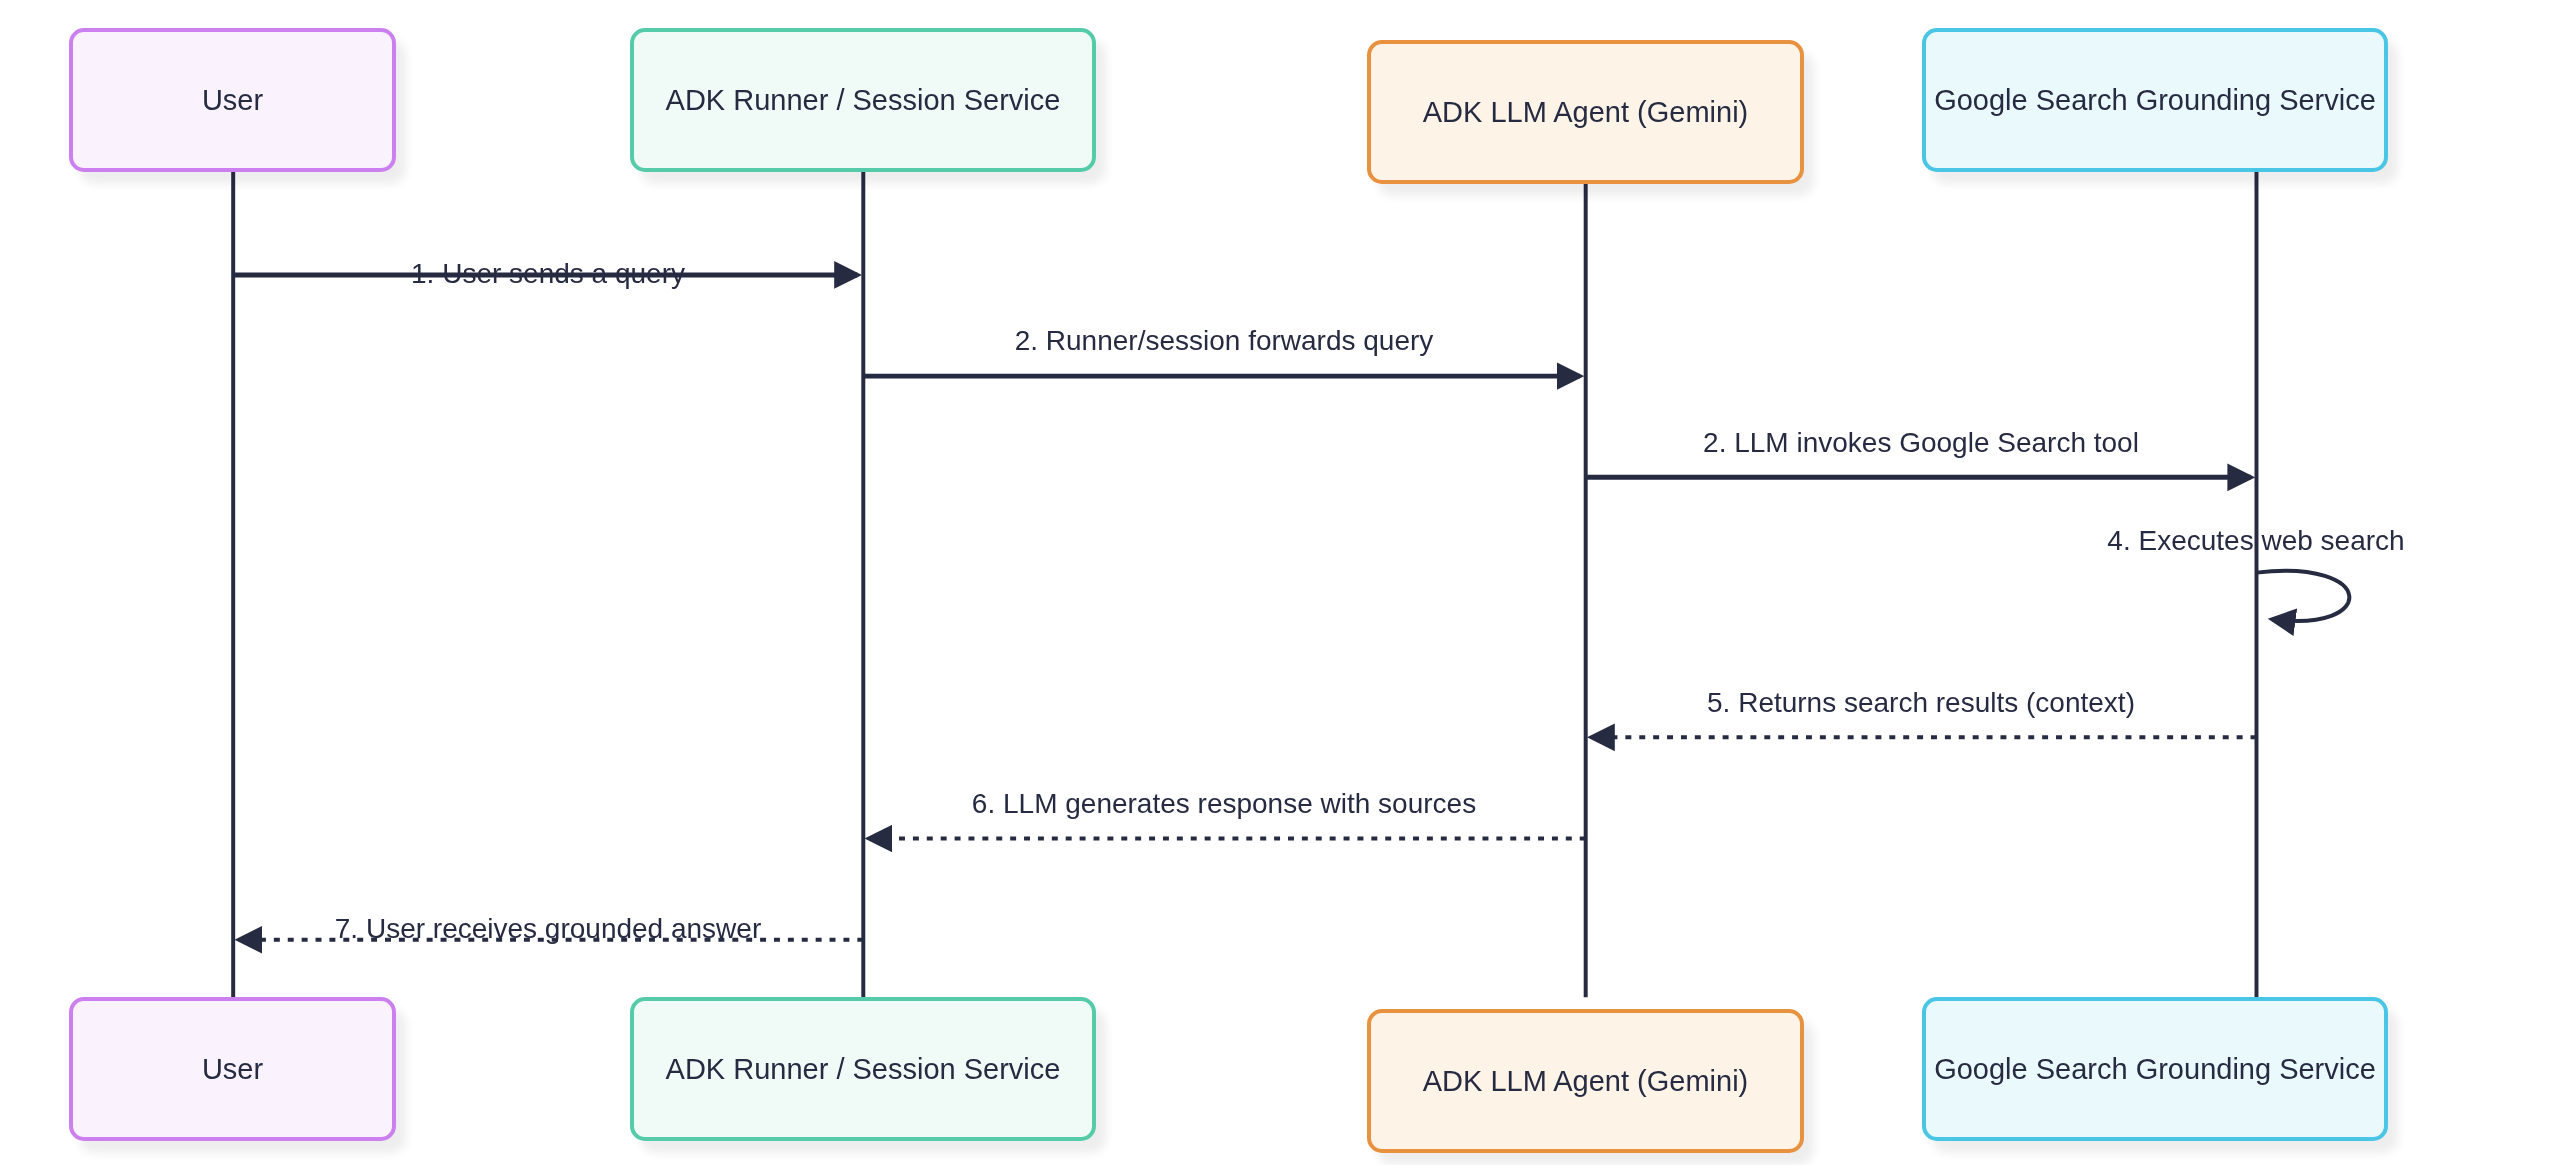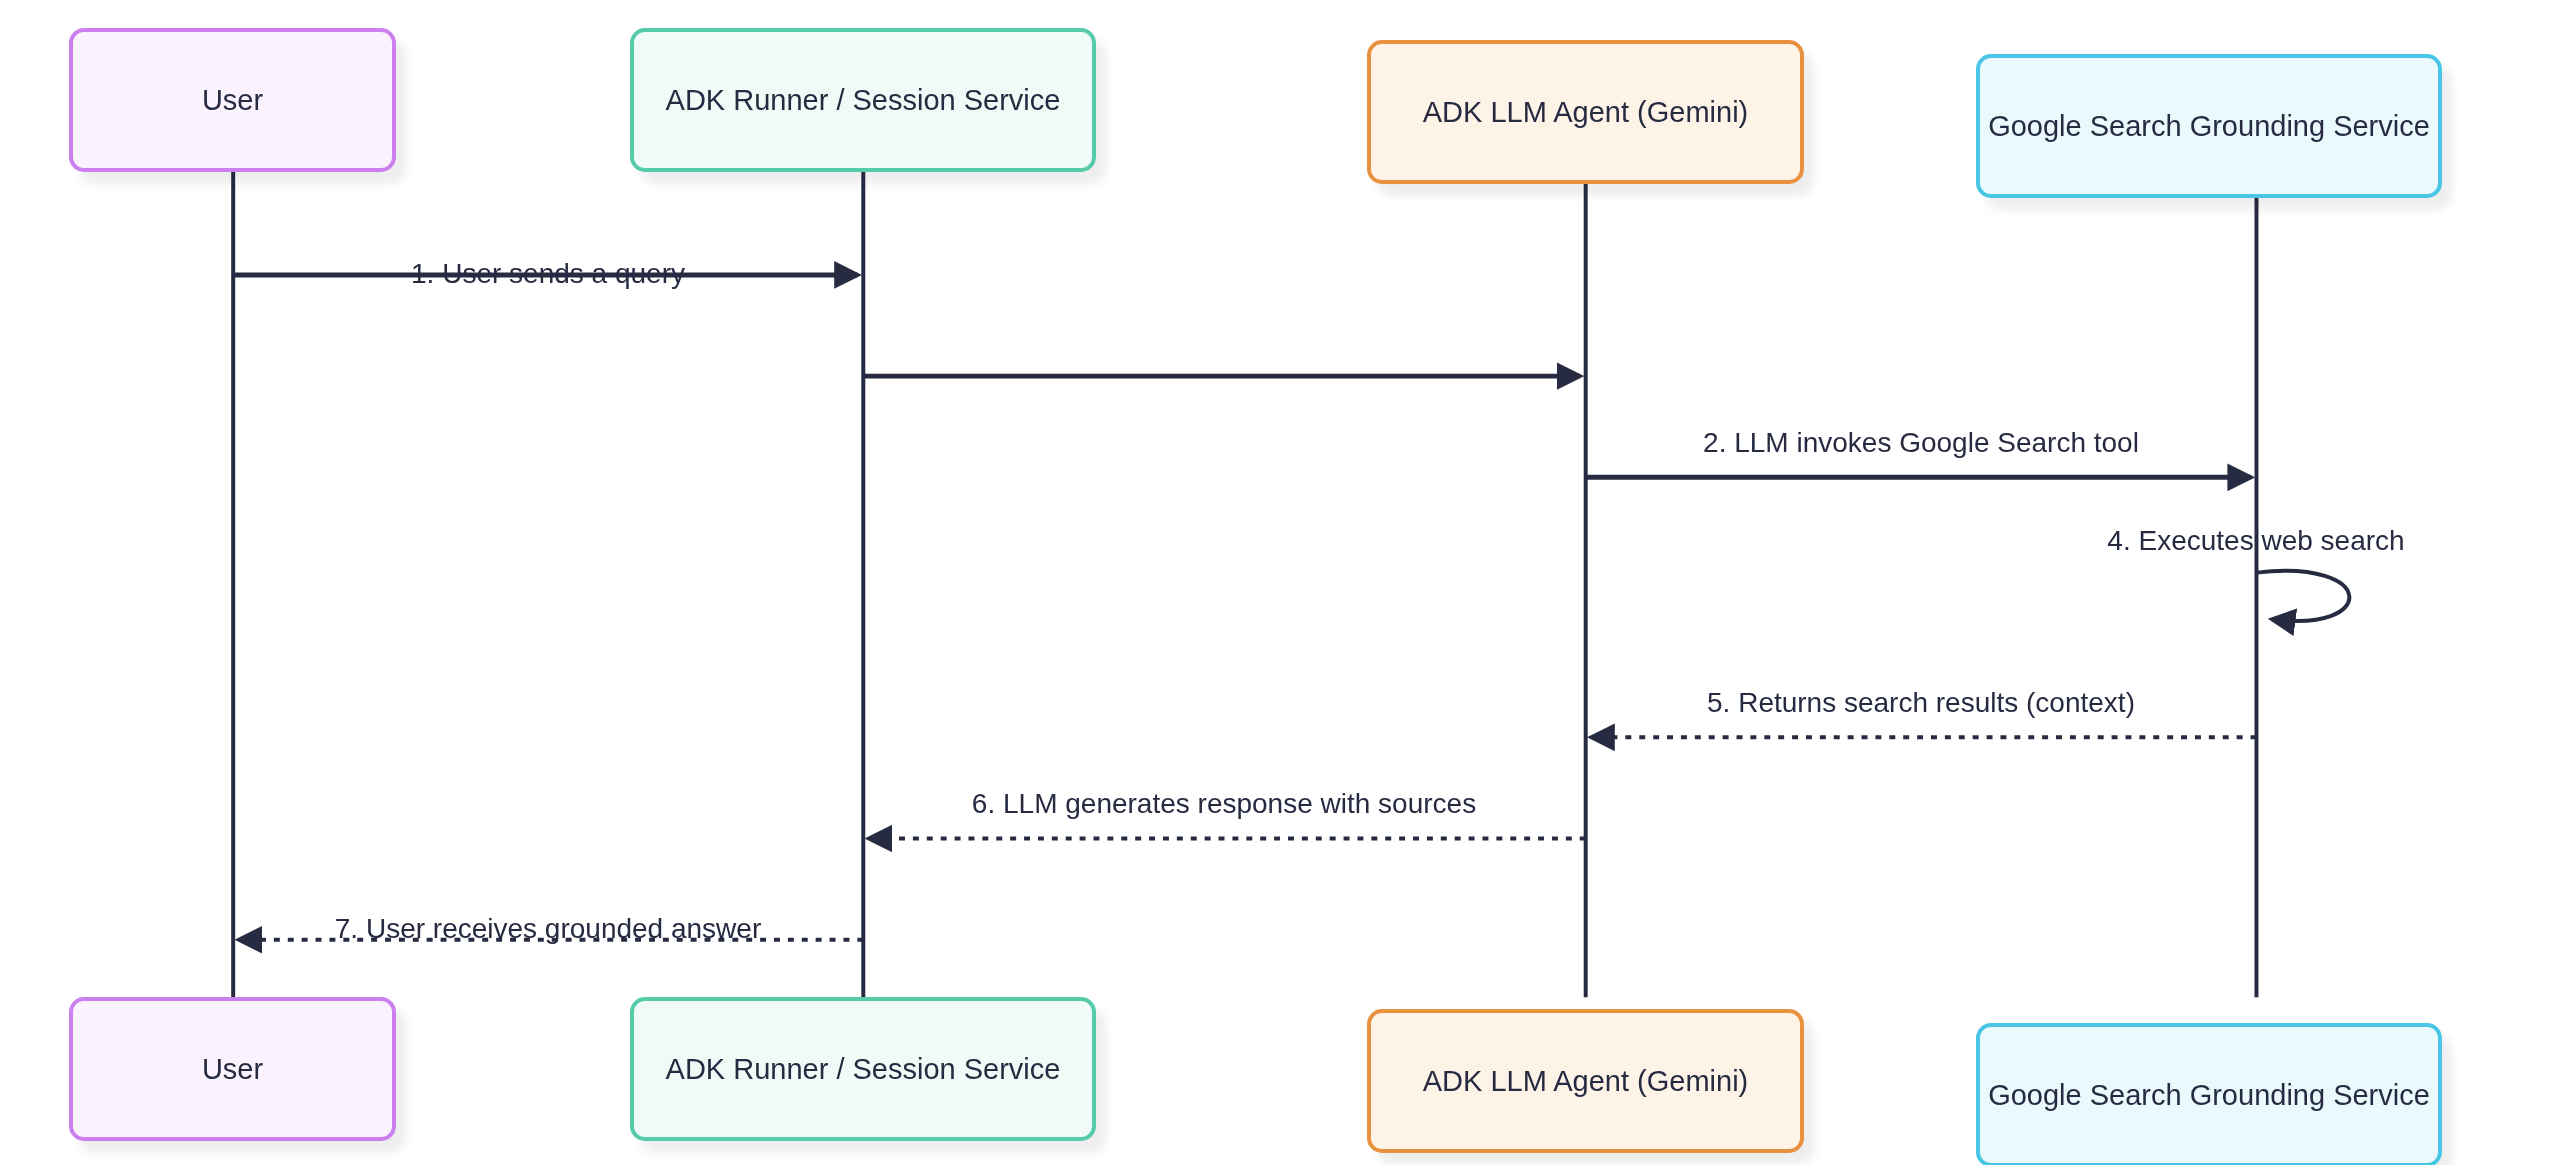--- a/index.html
+++ b/index.html
@@ -35,21 +35,21 @@
     line-height: 1.2;
     text-align: center;
     box-sizing: border-box;
     white-space: nowrap;
   }
   .row-top    { top: 28px; }
   .row-bottom { top: 997px; }
   .pos-user   { left: 69px;   width: 327px; }
   .pos-runner { left: 630px;  width: 466px; }
   .pos-agent  { left: 1367px; width: 437px; margin-top: 12px; }
-  .pos-google { left: 1976px; width: 466px; margin-top: 26px; }
+  .pos-google { left: 1922px; width: 466px; }
 
   .msg-label {
     position: absolute;
     transform: translateX(-50%);
     font-size: 28px;
     line-height: 34px;
     white-space: nowrap;
     text-align: center;
   }
   .at-m1 { left: 548px;  top: 223px; margin-top: 34px; }
@@ -108,20 +108,21 @@
       <span>ADK Runner / Session Service</span>
     </div>
   <div class="actor-box row-bottom pos-agent" style="background-color: rgb(253, 243, 231); border-color: rgb(232, 145, 63);">
       <span>ADK LLM Agent (Gemini)</span>
     </div>
   <div class="actor-box row-bottom pos-google" style="background-color: rgb(233, 249, 252); border-color: rgb(73, 197, 229);">
       <span>Google Search Grounding Service</span>
     </div>
 
   <div class="msg-label at-m1">1. User sends a query</div>
+  <div class="msg-label at-m2">2. Runner/session forwards query</div>
   <div class="msg-label at-m3">2. LLM invokes Google Search tool</div>
   <div class="msg-label at-m4">4. Executes web search</div>
   <div class="msg-label at-m5">5. Returns search results (context)</div>
   <div class="msg-label at-m6">6. LLM generates response with sources</div>
   <div class="msg-label at-m7">7. User receives grounded answer</div>
 
 </div>
 
 
 </body></html>

